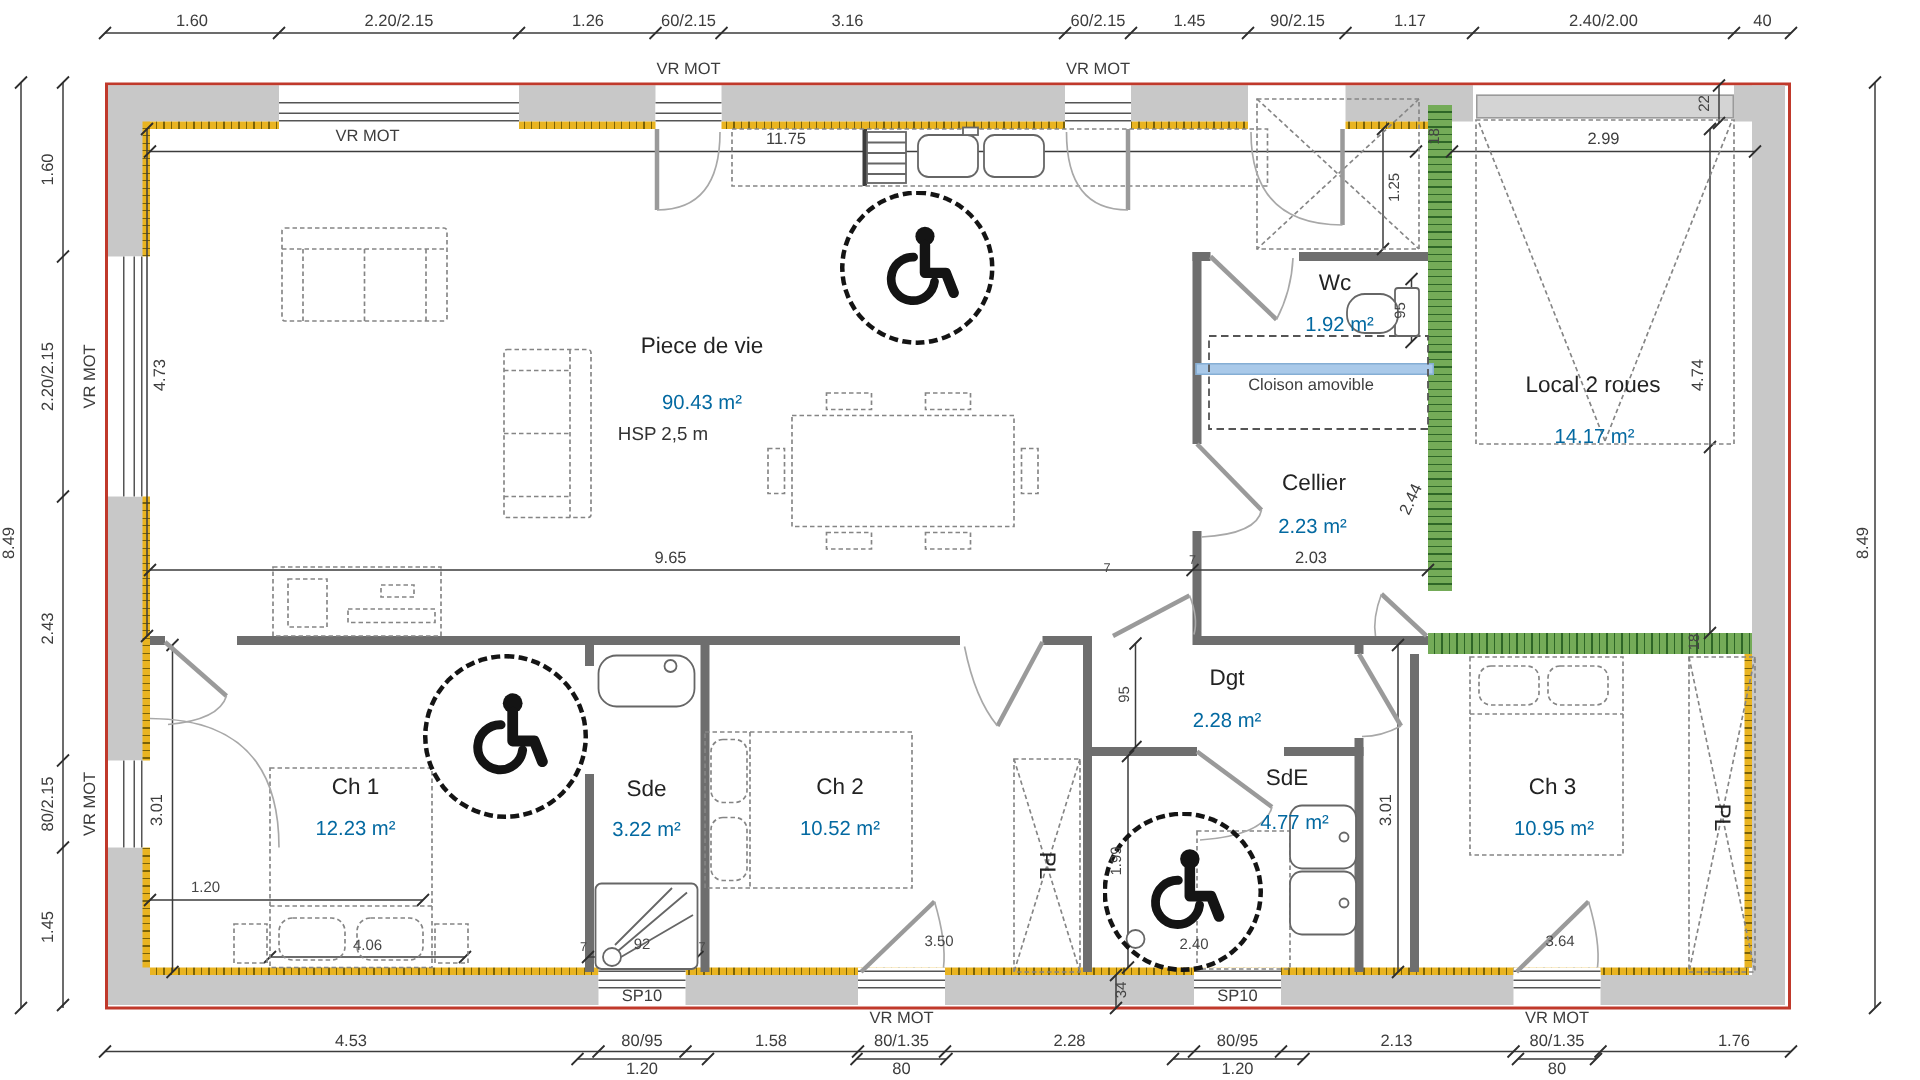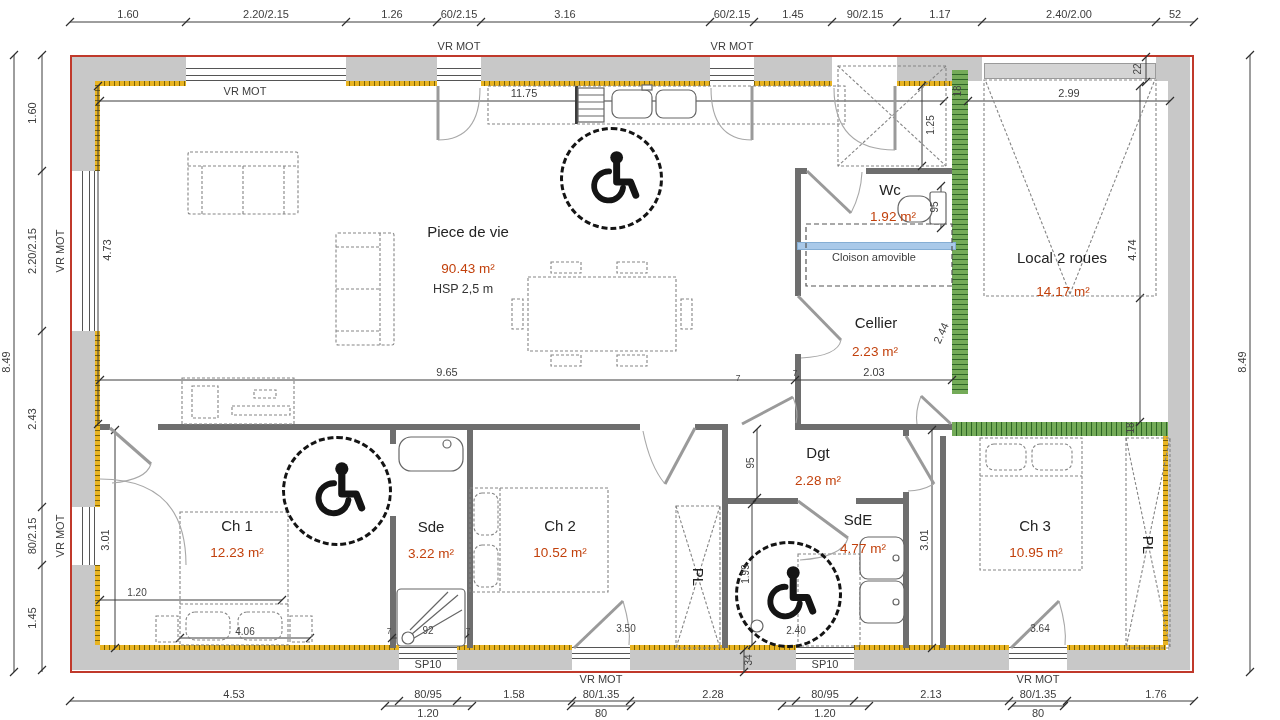--- a/index.html
+++ b/index.html
@@ -1,20 +1,20 @@
 <!DOCTYPE html>
 <html><head>
 <meta charset="utf-8">
 <style>
   html,body{margin:0;padding:0;}
   body{width:1280px;height:720px;position:relative;background:#fff;
        font-family:"Liberation Sans",sans-serif;overflow:hidden;}
   .lbl{position:absolute;transform:translate(-50%,-50%);white-space:nowrap;color:#3a3a3a;}
   .big{font-size:15px;color:#232323;}
-  .med{font-size:13.5px;color:#c2410c;}
+  .med{font-size:13.5px;color:#0369a1;}
   .sm2{font-size:12.5px;color:#333;}
   .sm{font-size:11px;color:#3d3d3d;}
   .xs{font-size:10px;color:#454545;}
   .tiny{font-size:8.5px;color:#4a4a4a;}
   .rot{transform:translate(-50%,-50%) rotate(-90deg);}
   .rot90{transform:translate(-50%,-50%) rotate(90deg);}
   .rot65{transform:translate(-50%,-50%) rotate(-65deg);}
   .outer{position:absolute;border:2px solid #c0392b;}
   .gray{position:absolute;background:#c8c8c8;}
   .wall{position:absolute;background:#6e6e6e;}
@@ -261,21 +261,21 @@
 <span class="lbl sm" style="left:128px;top:14px">1.60</span>
 <span class="lbl sm" style="left:266px;top:14px">2.20/2.15</span>
 <span class="lbl sm" style="left:392px;top:14px">1.26</span>
 <span class="lbl sm" style="left:459px;top:14px">60/2.15</span>
 <span class="lbl sm" style="left:565px;top:14px">3.16</span>
 <span class="lbl sm" style="left:732px;top:14px">60/2.15</span>
 <span class="lbl sm" style="left:793px;top:14px">1.45</span>
 <span class="lbl sm" style="left:865px;top:14px">90/2.15</span>
 <span class="lbl sm" style="left:940px;top:14px">1.17</span>
 <span class="lbl sm" style="left:1069px;top:14px">2.40/2.00</span>
-<span class="lbl sm" style="left:1175px;top:14px">52</span>
+<span class="lbl sm" style="left:1175px;top:14px">40</span>
 
 <span class="lbl sm" style="left:234px;top:694px">4.53</span>
 <span class="lbl sm" style="left:428px;top:694px">80/95</span>
 <span class="lbl sm" style="left:514px;top:694px">1.58</span>
 <span class="lbl sm" style="left:601px;top:694px">80/1.35</span>
 <span class="lbl sm" style="left:713px;top:694px">2.28</span>
 <span class="lbl sm" style="left:825px;top:694px">80/95</span>
 <span class="lbl sm" style="left:931px;top:694px">2.13</span>
 <span class="lbl sm" style="left:1038px;top:694px">80/1.35</span>
 <span class="lbl sm" style="left:1156px;top:694px">1.76</span>
@@ -297,21 +297,21 @@
 <span class="lbl sm" style="left:245px;top:91px">VR MOT</span>
 <span class="lbl sm rot" style="left:60px;top:251px">VR MOT</span>
 <span class="lbl sm rot" style="left:60px;top:536px">VR MOT</span>
 <span class="lbl sm" style="left:601px;top:679px">VR MOT</span>
 <span class="lbl sm" style="left:1038px;top:679px">VR MOT</span>
 <span class="lbl sm" style="left:428px;top:664px">SP10</span>
 <span class="lbl sm" style="left:825px;top:664px">SP10</span>
 
 <span class="lbl big" style="left:468px;top:231px">Piece de vie</span>
 <span class="lbl med" style="left:468px;top:268px">90.43 m²</span>
-<span class="lbl sm2" style="left:463px;top:289px">HSP 2,5 m</span>
+<span class="lbl sm2" style="left:442px;top:289px">HSP 2,5 m</span>
 <span class="lbl big" style="left:890px;top:189px">Wc</span>
 <span class="lbl med" style="left:893px;top:216px">1.92 m²</span>
 <span class="lbl sm" style="left:874px;top:257px">Cloison amovible</span>
 <span class="lbl big" style="left:876px;top:322px">Cellier</span>
 <span class="lbl med" style="left:875px;top:351px">2.23 m²</span>
 <span class="lbl big" style="left:1062px;top:257px">Local 2 roues</span>
 <span class="lbl med" style="left:1063px;top:291px">14.17 m²</span>
 <span class="lbl big" style="left:818px;top:452px">Dgt</span>
 <span class="lbl med" style="left:818px;top:480px">2.28 m²</span>
 <span class="lbl big" style="left:237px;top:525px">Ch 1</span>

